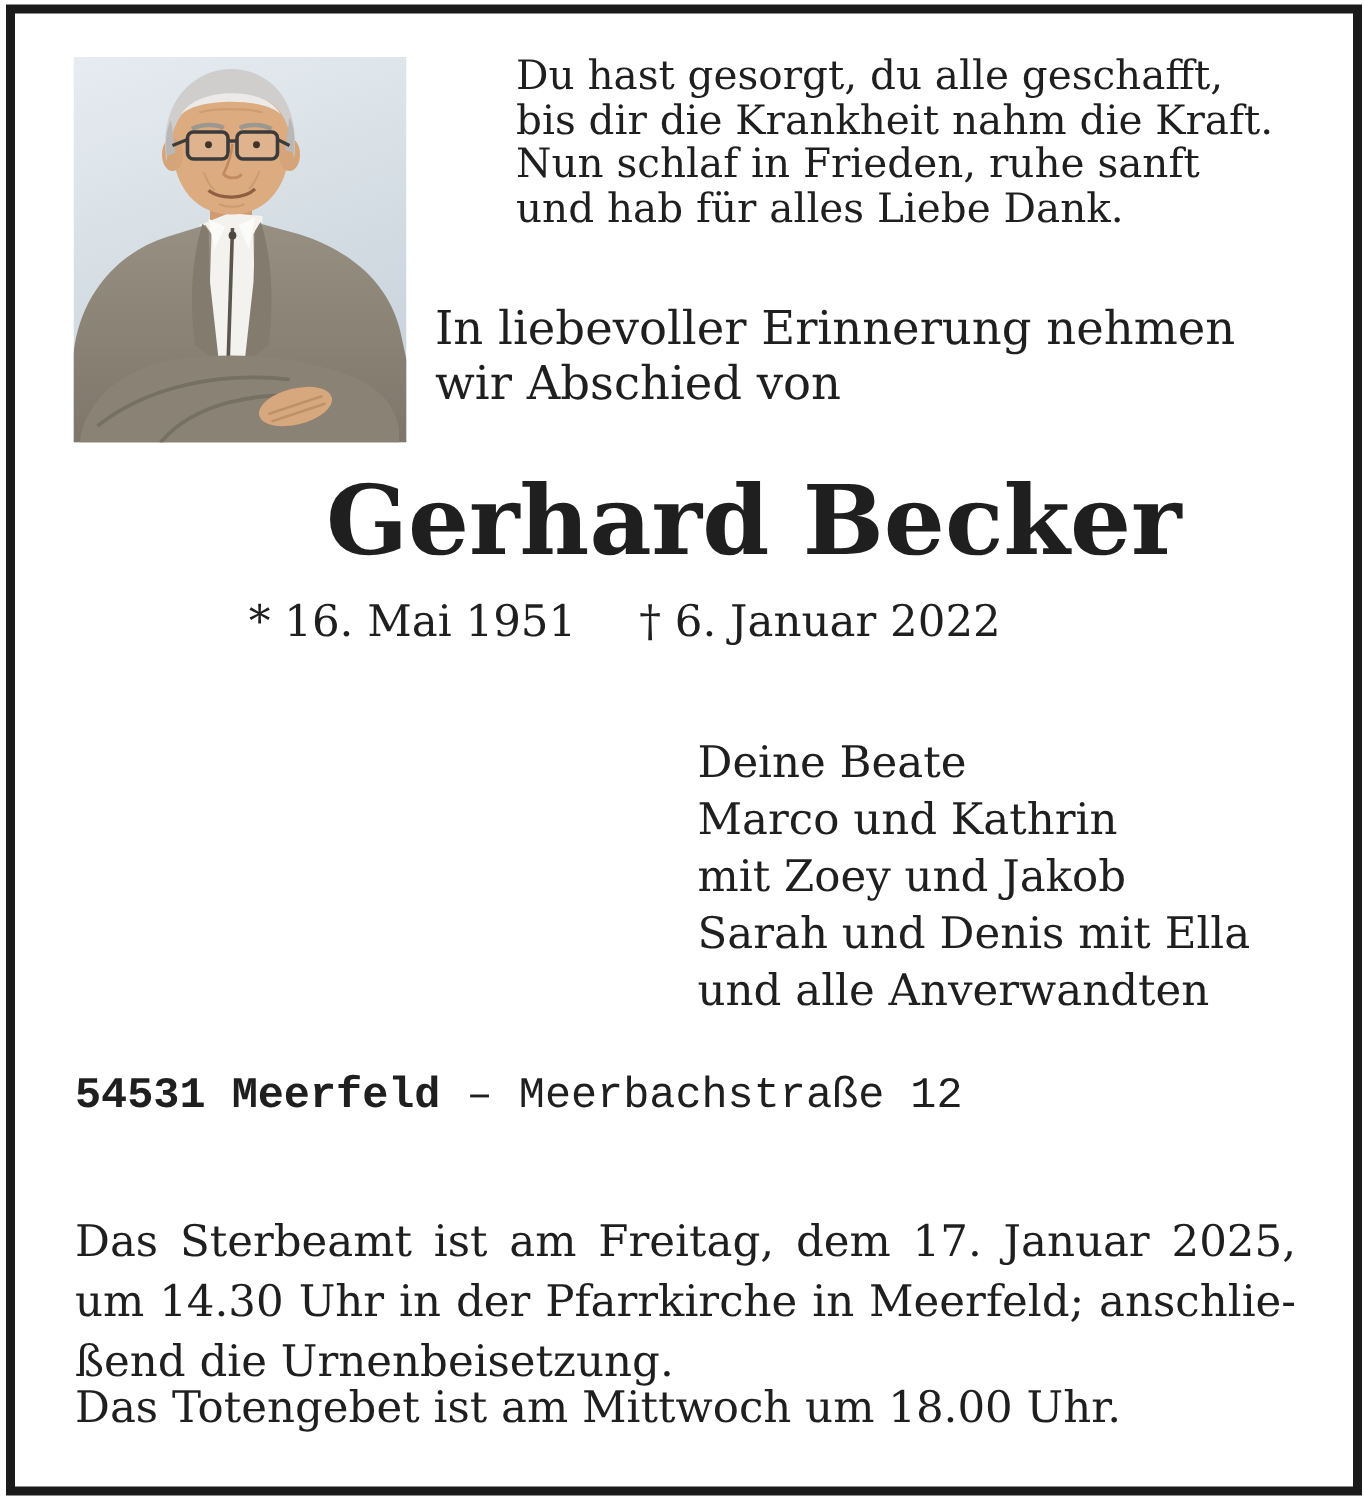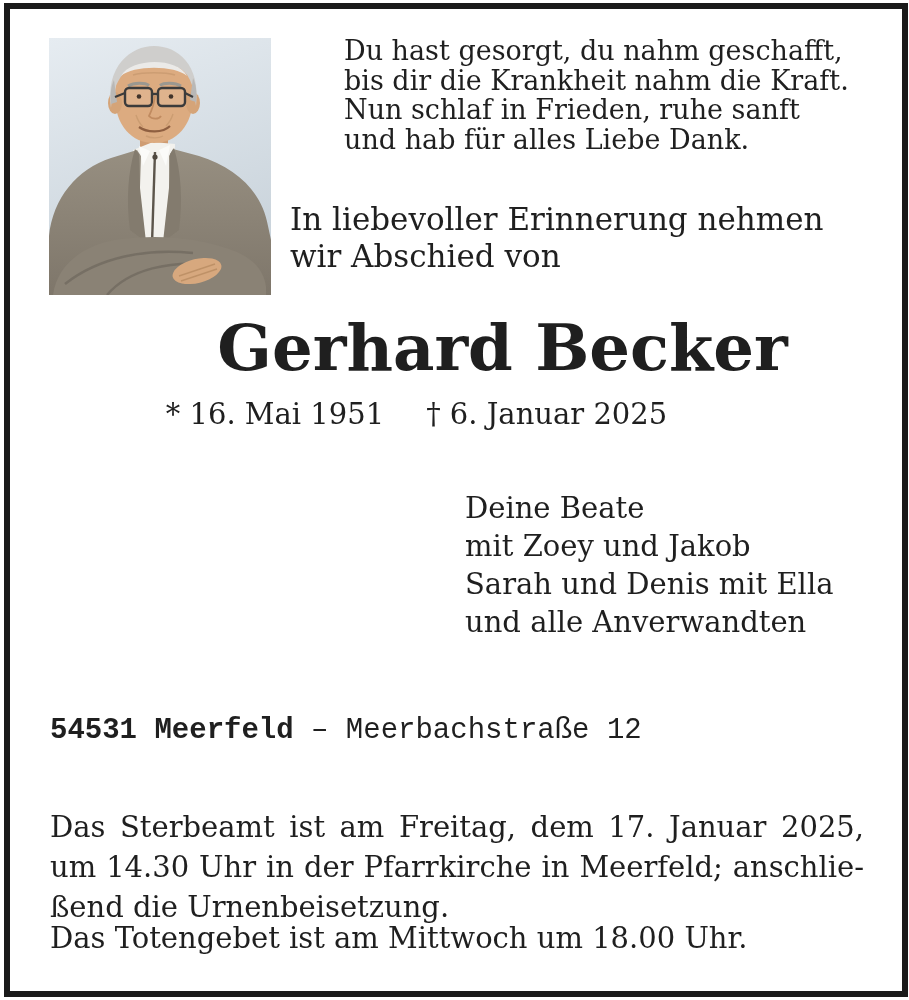--- a/index.html
+++ b/index.html
@@ -92,40 +92,41 @@
     <path d="M106,58 C105,66 103,72 100,78 C103,81.5 110,81.5 112,78" stroke="#c08b60" stroke-width="1.8" fill="none"></path>
 
     <path d="M87,77 C89,83 91,86 94,89 M124,76 C122,82 120,85 117,88" stroke="#c89a6f" stroke-width="1.4" fill="none" opacity="0.85"></path>
 
     <path d="M90,89 C98,95 114,95 121,88" stroke="#8f5f40" stroke-width="2.2" fill="none"></path>
     <path d="M97,98 C102,100.5 110,100.5 114,98" stroke="#c89a6f" stroke-width="1.4" fill="none" opacity="0.8"></path>
   </svg>
 </div>
 
 <div class="abs verse">
-  <div>Du hast gesorgt, du nahm geschafft,</div>
+  <div>Du hast gesorgt, du alle geschafft,</div>
   <div>bis dir die Krankheit nahm die Kraft.</div>
   <div>Nun schlaf in Frieden, ruhe sanft</div>
   <div>und hab für alles Liebe Dank.</div>
 </div>
 
 <div class="abs intro">
   <div>In liebevoller Erinnerung nehmen</div>
   <div>wir Abschied von</div>
 </div>
 
 <div class="abs name">Gerhard Becker</div>
 
 <div class="abs dates">
   <span>* 16. Mai 1951</span>
-  <span>† 6. Januar 2025</span>
+  <span>† 6. Januar 2022</span>
 </div>
 
 <div class="abs mourners">
   <div>Deine Beate</div>
+  <div>Marco und Kathrin</div>
   <div>mit Zoey und Jakob</div>
   <div>Sarah und Denis mit Ella</div>
   <div>und alle Anverwandten</div>
 </div>
 
 <div class="abs address"><span class="city">54531 Meerfeld</span><span> – Meerbachstraße 12</span></div>
 
 <div class="abs service">
   <div class="jline">Das Sterbeamt ist am Freitag, dem 17. Januar 2025,</div>
   <div class="jline">um 14.30 Uhr in der Pfarrkirche in Meerfeld; anschlie-</div>

